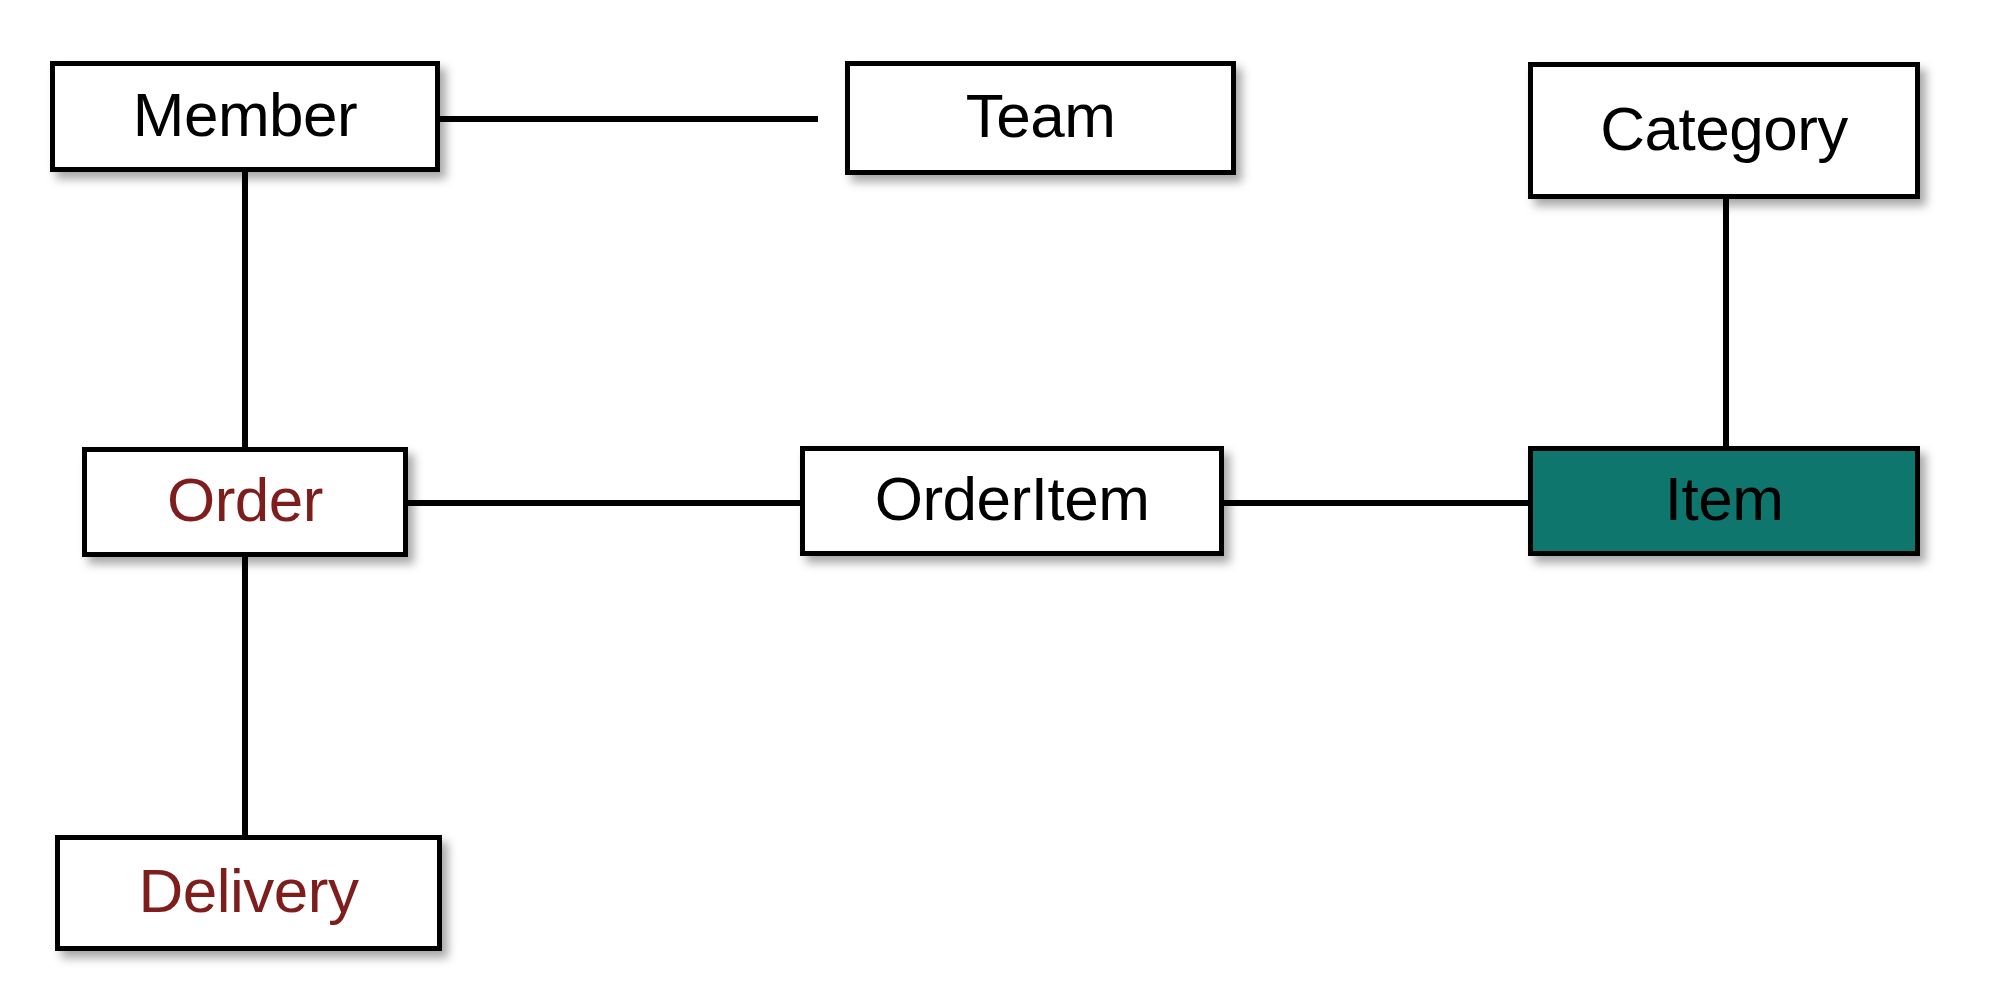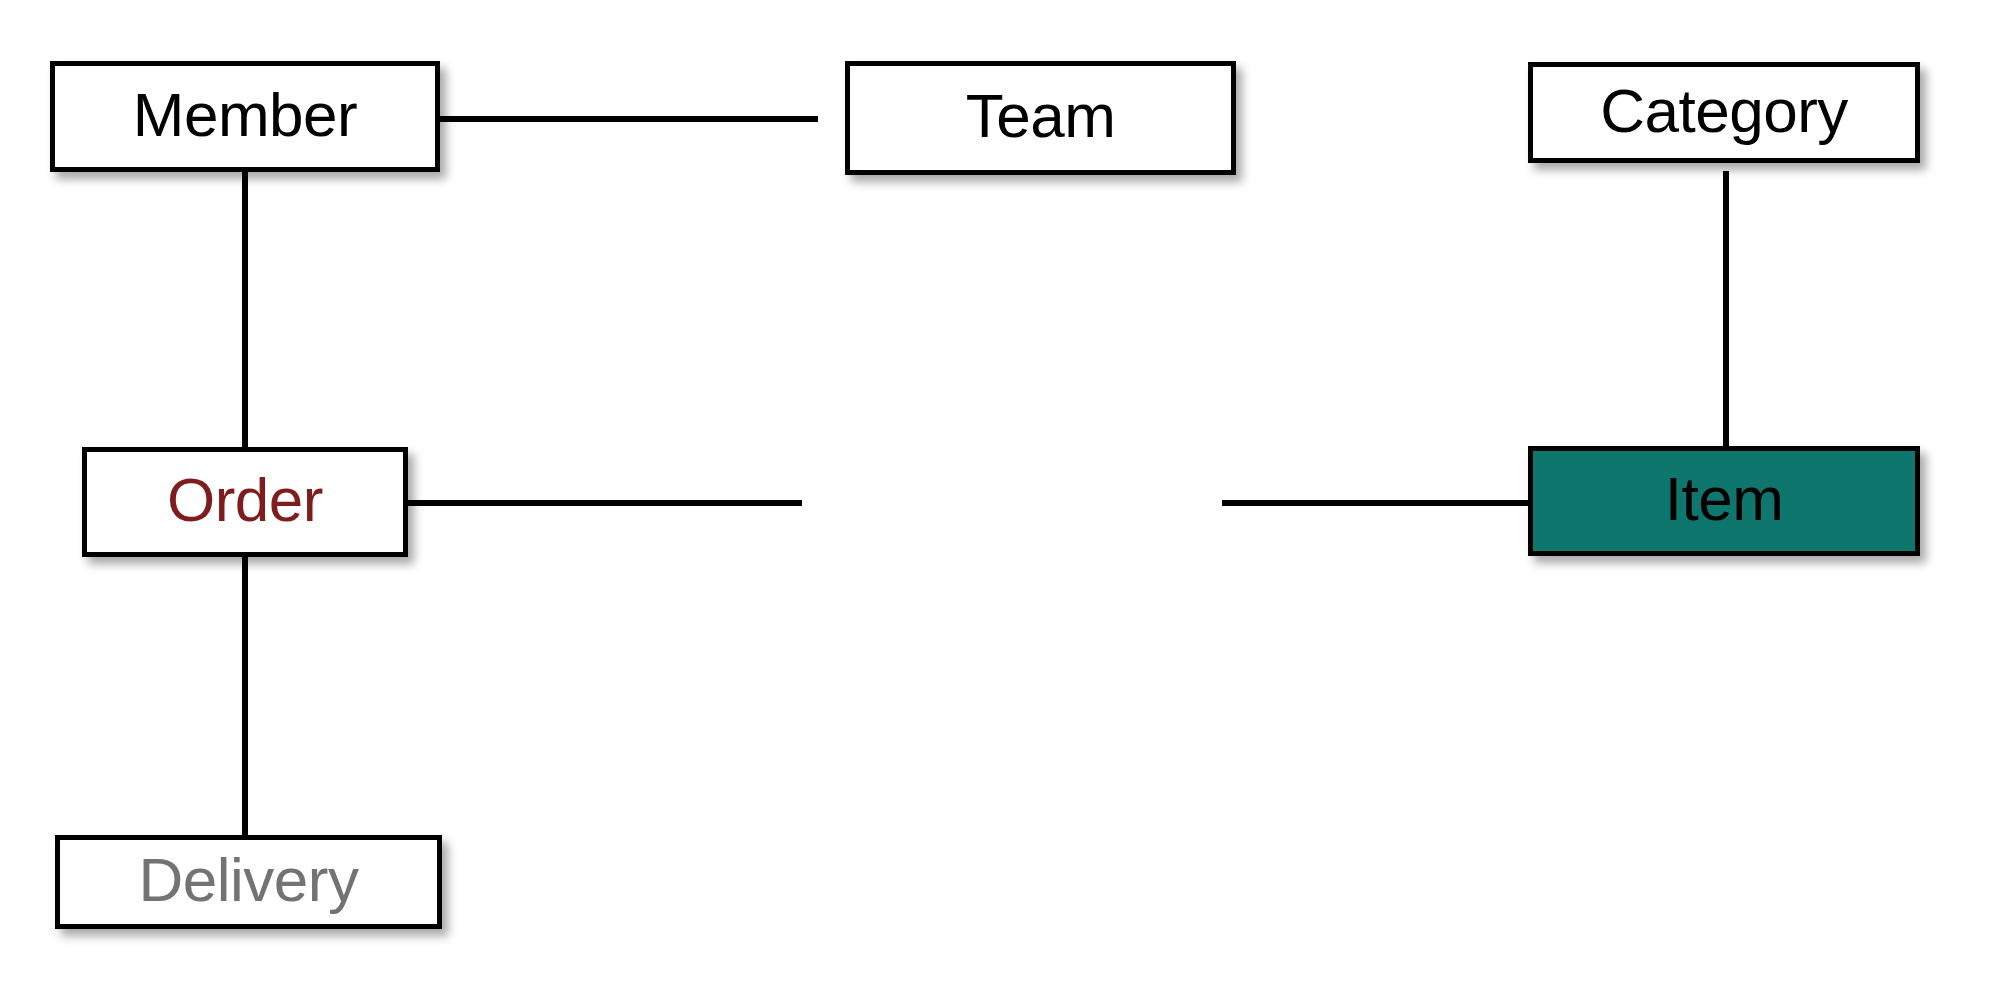--- a/index.html
+++ b/index.html
@@ -63,26 +63,29 @@
       <line x1="1726" y1="171" x2="1726" y2="448" stroke="#000000" stroke-width="6" stroke-linecap="butt"></line>
       <line x1="245" y1="555" x2="245" y2="837" stroke="#000000" stroke-width="6" stroke-linecap="butt"></line>
     </svg>
 
   <div class="entity-box" style="left: 50px; top: 61px; width: 390px; height: 111px; background: rgb(255, 255, 255); border-color: rgb(0, 0, 0); color: rgb(0, 0, 0);">
     <span class="entity-label">Member</span>
   </div>
   <div class="entity-box" style="left: 816px; top: 61px; width: 391px; height: 114px; background: rgb(255, 255, 255); border-color: rgb(0, 0, 0); color: rgb(0, 0, 0); margin-left: 29px;">
     <span class="entity-label">Team</span>
   </div>
-  <div class="entity-box" style="left: 1528px; top: 62px; width: 392px; height: 101px; background: rgb(255, 255, 255); border-color: rgb(0, 0, 0); color: rgb(0, 0, 0);">
+  <div class="entity-box" style="left: 1528px; top: 62px; width: 392px; height: 137px; background: rgb(255, 255, 255); border-color: rgb(0, 0, 0); color: rgb(0, 0, 0);">
     <span class="entity-label">Category</span>
   </div>
   <div class="entity-box" style="left: 82px; top: 447px; width: 326px; height: 110px; background: rgb(255, 255, 255); border-color: rgb(0, 0, 0); color: #7f1d1d; text-align: right;">
     <span class="entity-label">Order</span>
   </div>
+  <div class="entity-box" style="left: 800px; top: 446px; width: 424px; height: 110px; background: rgb(255, 255, 255); border-color: rgb(0, 0, 0); color: rgb(0, 0, 0);">
+    <span class="entity-label">OrderItem</span>
+  </div>
   <div class="entity-box" style="left: 1528px; top: 446px; width: 392px; height: 110px; background: #0f766e; border-color: rgb(0, 0, 0); color: rgb(0, 0, 0);">
     <span class="entity-label">Item</span>
   </div>
-  <div class="entity-box" style="left: 55px; top: 835px; width: 387px; height: 94px; background: rgb(255, 255, 255); border-color: rgb(0, 0, 0); color: #737373;">
+  <div class="entity-box" style="left: 55px; top: 835px; width: 387px; height: 116px; background: rgb(255, 255, 255); border-color: rgb(0, 0, 0); color: #7f1d1d;">
     <span class="entity-label">Delivery</span>
   </div>
 
 </div>
 
 </body></html>

